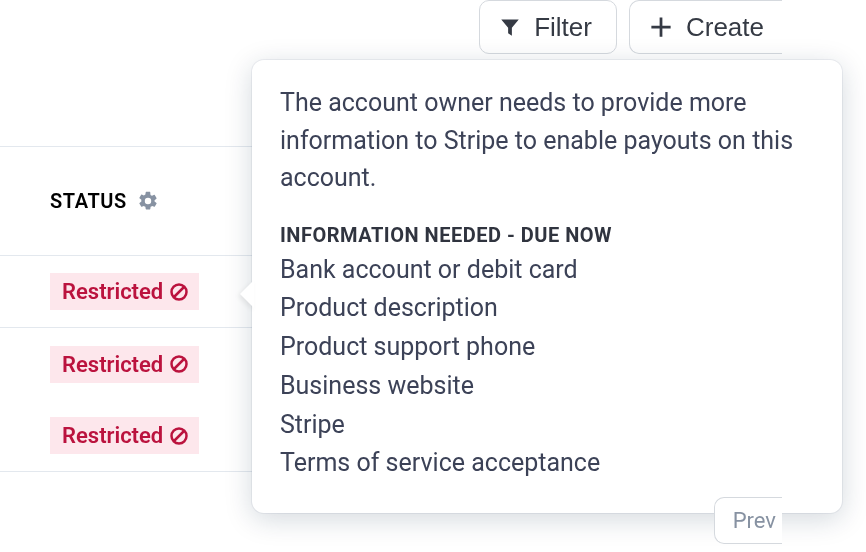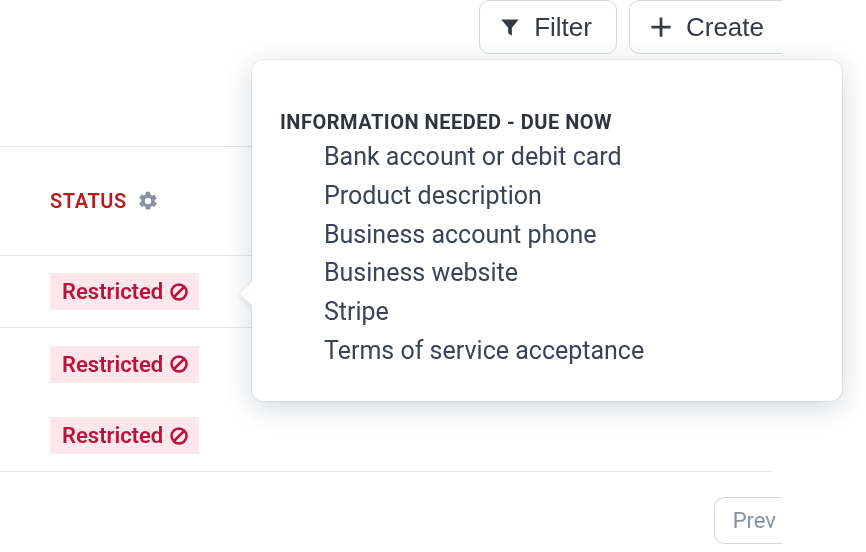--- a/index.html
+++ b/index.html
@@ -53,21 +53,21 @@
     border-bottom: 1px solid #e3e8ee;
     display: flex;
     align-items: center;
     padding-left: 50px;
   }
   .header-cell {
     display: flex; align-items: center; gap: 10px;
     font-size: 20px;
     font-weight: 600;
     letter-spacing: 0.6px;
-    color: #b91c1c;
+    color: #000000;
   }
   .gear { color: #8792a2; display: inline-flex; }
 
   .rows { }
   .row {
     height: 72px;
     display: flex;
     align-items: center;
     padding-left: 50px;
     border-bottom: 1px solid #e3e8ee;
@@ -112,21 +112,21 @@
     line-height: 1.5;
     color: #3c4257;
   }
   .popover-heading {
     margin-top: 26px;
     font-size: 20px;
     font-weight: 700;
     letter-spacing: 0.5px;
     color: #30343f;
   }
-  .popover-list { margin-top: 4px; margin-left: 44px; }
+  .popover-list { margin-top: 4px; }
   .popover-item {
     font-size: 25px;
     line-height: 1.55;
     color: #3c4257;
   }
 
   .prev-btn {
     position: absolute;
     right: -10px;
     bottom: 8px;
@@ -206,25 +206,26 @@
                 <line x1="6" y1="18" x2="18" y2="6"></line>
               </svg>
           </span>
         </span>
       </div>
     </div>
   </div>
 
   <div class="popover">
     <div class="pointer"></div>
+    <div class="popover-body">The account owner needs to provide more information to Stripe to enable payouts on this account.</div>
     <div class="popover-heading">INFORMATION NEEDED - DUE NOW</div>
     <div class="popover-list">
       <div class="popover-item">Bank account or debit card</div>
       <div class="popover-item">Product description</div>
-      <div class="popover-item">Business account phone</div>
+      <div class="popover-item">Product support phone</div>
       <div class="popover-item">Business website</div>
       <div class="popover-item">Stripe</div>
       <div class="popover-item">Terms of service acceptance</div>
     </div>
   </div>
 
   <div class="prev-btn">
     <span>Prev</span>
   </div>
 

